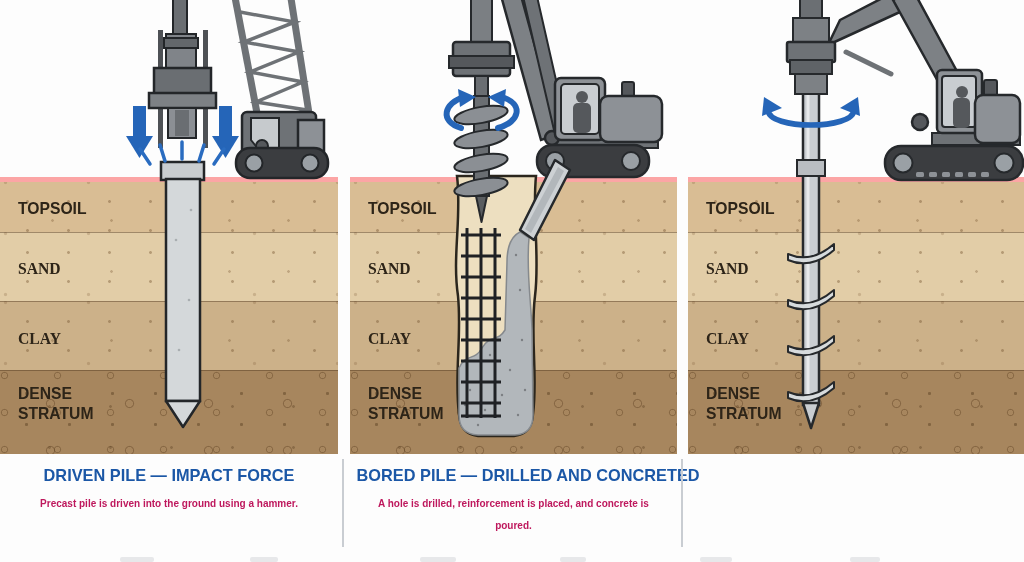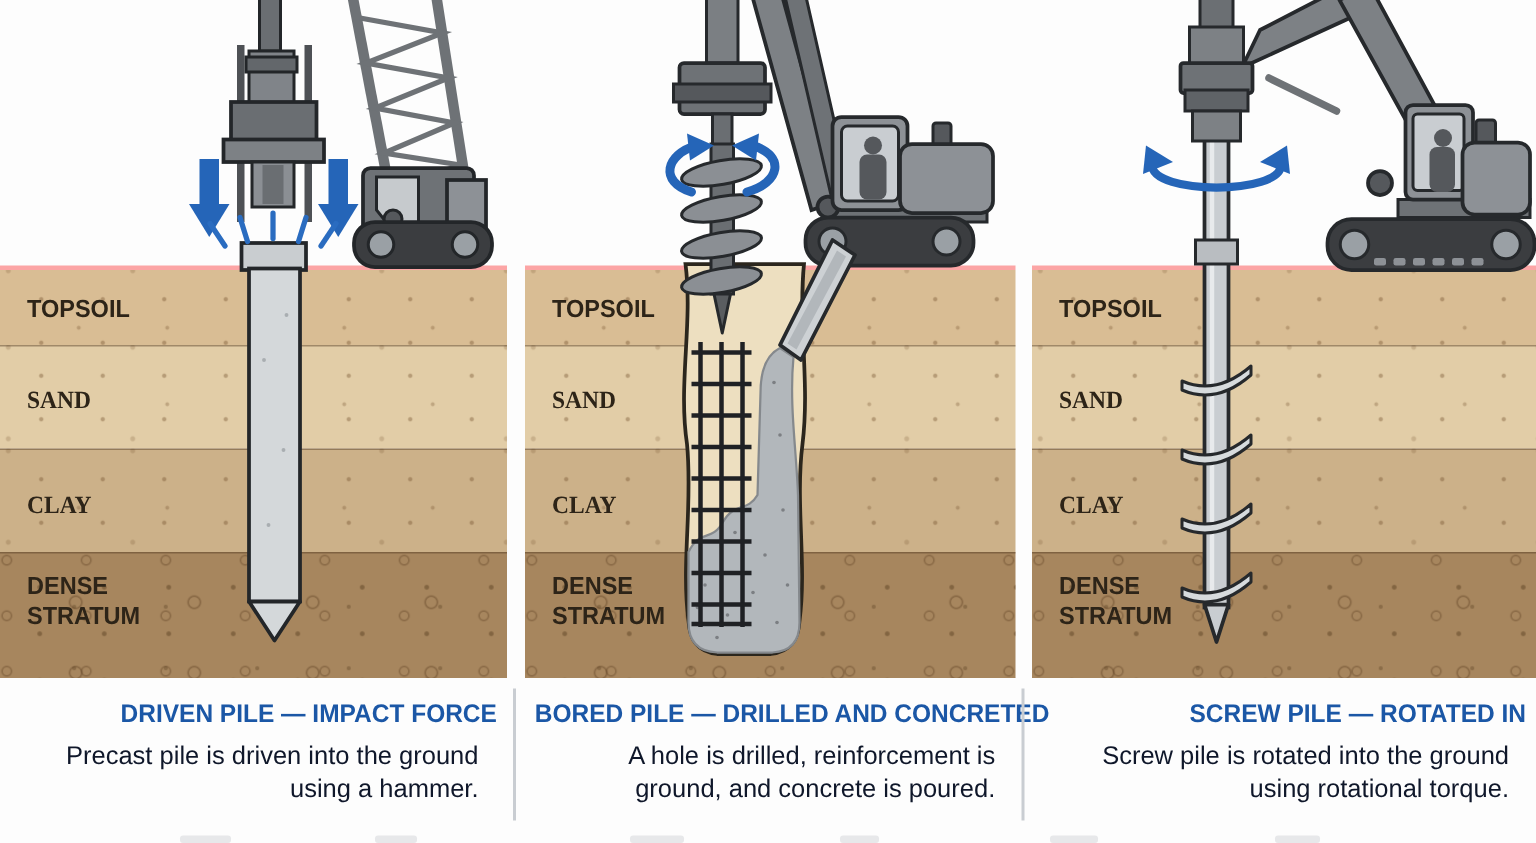--- a/index.html
+++ b/index.html
@@ -6,21 +6,21 @@
   html,body { background:#ffffff; }
   #stage {
     position:relative; width:1024px; height:562px;
     background:#fdfdfd; overflow:hidden;
     font-family:"Liberation Sans", sans-serif;
   }
   .panel { position:absolute; top:0; height:562px; }
   
   .soil {
     position:absolute; left:0; right:0; top:177px; height:275px;
-    border-top:3px solid #fca5a5; z-index:1;
+    border-top:5px solid #fca5a5; z-index:1;
   }
   .layer { position:relative; width:100%; }
   .layer + .layer { border-top:1px solid rgba(80,55,30,.45); }
   .speck {
     background-image:
       radial-gradient(circle, rgba(110,75,40,.38) 1px, transparent 1.8px),
       radial-gradient(circle, rgba(110,75,40,.30) 1px, transparent 1.6px),
       radial-gradient(circle, rgba(110,75,40,.22) 1.2px, transparent 2.1px);
     background-size: 41px 29px, 59px 43px, 83px 61px;
     background-position: 7px 5px, 23px 17px, 47px 31px;
@@ -42,27 +42,27 @@
     font-weight:bold; font-size:16.5px; line-height:20px;
     color:#2d2418; letter-spacing:0; transform:scaleX(.95); transform-origin:0 50%;
   }
   .lab-topsoil { top:16px; }
   .lab-sand    { top:26px; }
   .lab-clay    { top:27px; }
   .lab-dense   { top:12px; width:92px; }
   
   .art { position:absolute; left:0; top:0; z-index:2; display:block; }
   
-  .caption { position:absolute; top:452px; left:0; right:0; height:96px; text-align:right; z-index:4; }
+  .caption { position:absolute; top:452px; left:0; right:0; height:96px; text-align:center; z-index:4; }
   .panel-title {
     margin-top:14px; font-size:17px; font-weight:bold; color:#1b57a6;
     letter-spacing:0; transform:scaleX(.96); transform-origin:50% 50%; white-space:nowrap;
   }
   .panel-desc {
-    margin:7px auto 0; max-width:300px; font-size:17px; line-height:22px; color:#0f172a;
+    margin:7px auto 0; max-width:300px; font-size:10px; line-height:22px; color:#be185d;font-weight:bold;
   }
   .caption-divider { position:absolute; top:459px; width:2px; height:88px; background:#c9cdd2; z-index:5; }
   .bottom-marks { position:absolute; left:0; right:0; bottom:0; height:7px; z-index:5; }
   .bottom-marks span { position:absolute; bottom:0; height:5px; border-radius:2px; background:#e7e8ea; }
 </style>
 </head>
 <body>
 
 <div id="stage">
 
@@ -237,21 +237,21 @@
         <polygon points="108,89 126,97 110,107" fill="#2565b8"></polygon>
       </g>
       <g>
         <path d="M148,128 C170,122 174,104 152,97" fill="none" stroke="#2565b8" stroke-width="6" stroke-linecap="round"></path>
         <polygon points="156,89 138,97 154,107" fill="#2565b8"></polygon>
       </g>
     </svg>
 
     <div class="caption">
       <h2 class="panel-title">BORED PILE — DRILLED AND CONCRETED</h2>
-      <p class="panel-desc">A hole is drilled, reinforcement is ground, and concrete is poured.</p>
+      <p class="panel-desc">A hole is drilled, reinforcement is placed, and concrete is poured.</p>
     </div>
   </section>
 
   <section class="panel" style="left:688px;width:336px">
     <div class="soil">
       <div class="layer l-topsoil speck">
         <div class="soil-label lab-topsoil">TOPSOIL</div>
       </div>
       <div class="layer l-sand speck">
         <div class="soil-label lab-sand">SAND</div>
@@ -310,24 +310,20 @@
         <rect x="107" y="74" width="32" height="20" fill="#7d8185" stroke="#26292c" stroke-width="2"></rect>
       </g>
 
       <g>
         <path d="M80,110 C80,130 166,130 166,110" fill="none" stroke="#2565b8" stroke-width="5.5" stroke-linecap="round"></path>
         <polygon points="74,116 76,97 94,108" fill="#2565b8"></polygon>
         <polygon points="172,116 170,97 152,108" fill="#2565b8"></polygon>
       </g>
     </svg>
 
-    <div class="caption">
-      <h2 class="panel-title">SCREW PILE — ROTATED IN</h2>
-      <p class="panel-desc">Screw pile is rotated into the ground using rotational torque.</p>
-    </div>
   </section>
 
   <div class="caption-divider" style="left:342px"></div>
   <div class="caption-divider" style="left:681px"></div>
 
   <div class="bottom-marks">
     <span style="left:120px;width:34px"></span>
     <span style="left:250px;width:28px"></span>
     <span style="left:420px;width:36px"></span>
     <span style="left:560px;width:26px"></span>

